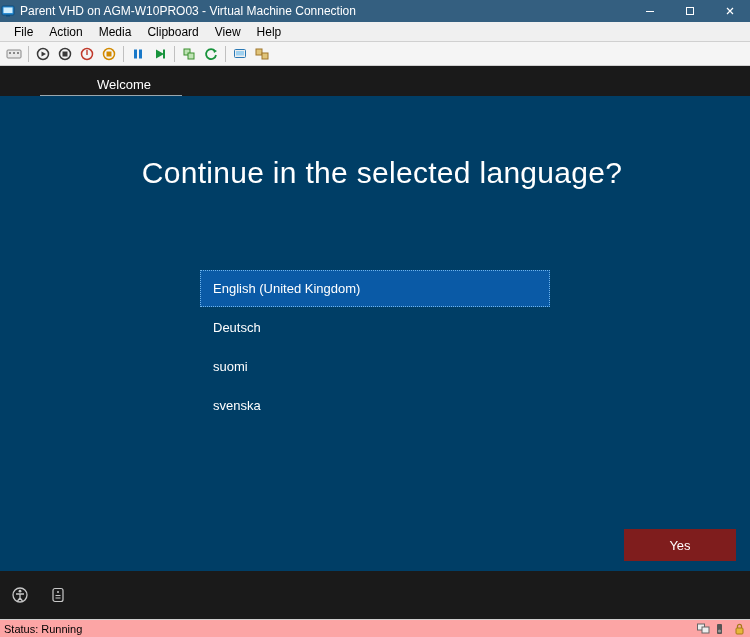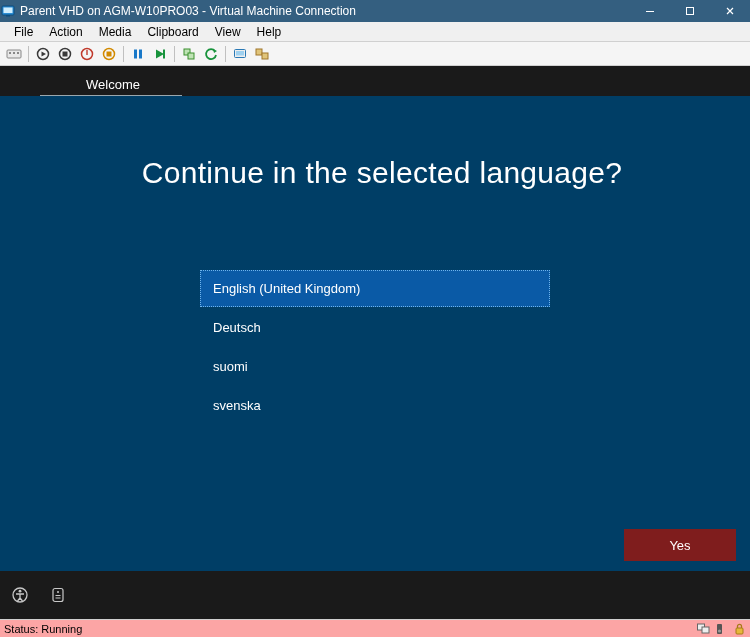--- a/index.html
+++ b/index.html
@@ -81,20 +81,21 @@
     font-family: "Segoe UI Light", "Segoe UI", sans-serif;
     overflow: hidden;
   }
 
   
   .oobe-top {
     height: 30px;
     background: #1a1a1a;
     display: flex;
     align-items: flex-end;
+    padding-left: 11px;
   }
   .oobe-tab {
     margin-left: 72px;
     padding: 6px 14px 4px;
     font-size: 13px;
     font-weight: 400;
     color: #fff;
     position: relative;
   }
   .oobe-tab-underline {

